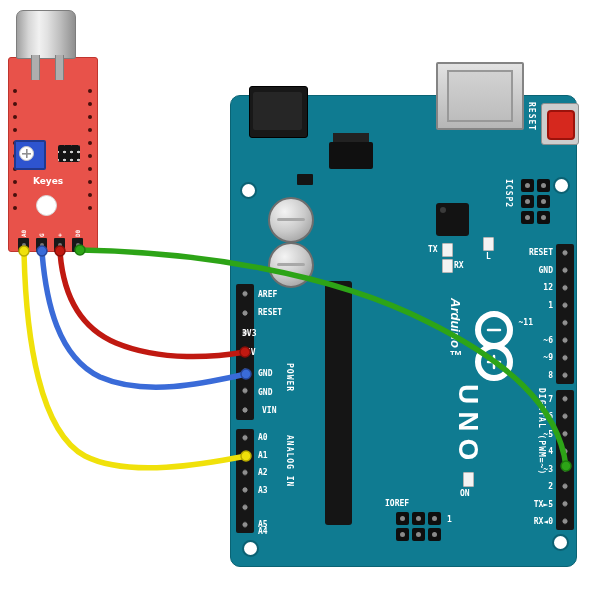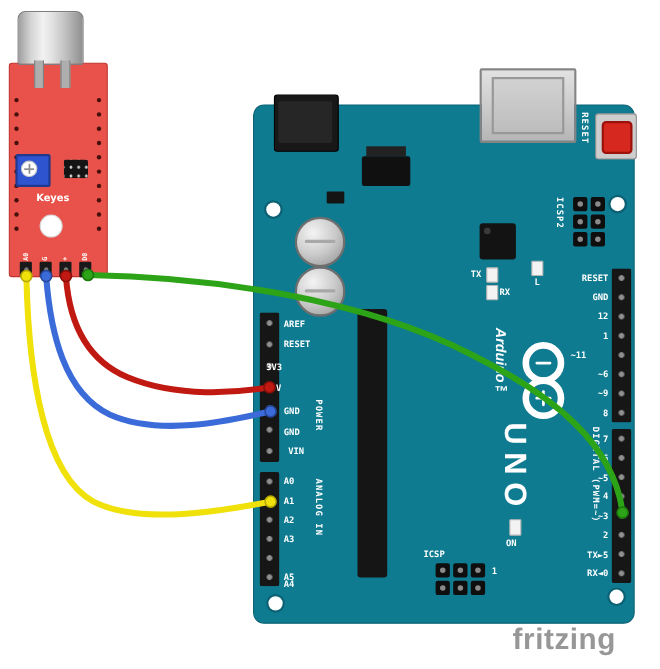--- a/index.html
+++ b/index.html
@@ -163,21 +163,21 @@
     <div class="pin-label" style="left:262px;top:406px">VIN</div>
     <div class="vlabel" style="left:285px;top:363px;height:52px">POWER</div>
     <div class="pin-label" style="left:258px;top:433px">A0</div>
     <div class="pin-label" style="left:258px;top:451px">A1</div>
     <div class="pin-label" style="left:258px;top:468px">A2</div>
     <div class="pin-label" style="left:258px;top:486px">A3</div>
     <div class="pin-label" style="left:258px;top:527px">A4</div>
     <div class="pin-label" style="left:258px;top:520px">A5</div>
     <div class="vlabel" style="left:285px;top:435px;height:92px">ANALOG IN</div>
 
-    <div class="pin-label" style="left:385px;top:499px">ICSP</div>
+    <div class="pin-label" style="left:385px;top:499px">IOREF</div>
     <div class="icsp" style="left:396px;top:512px;grid-template-columns:13px 13px 13px">
       <div class="p"></div>
         <div class="p"></div>
         <div class="p"></div>
       <div class="p"></div>
         <div class="p"></div>
         <div class="p"></div>
     </div>
     <div class="pin-label" style="left:447px;top:515px">1</div>
   </div>
@@ -225,14 +225,13 @@
     <circle cx="24" cy="251" r="5" stroke-width="1.5" fill="#f0e10a" stroke="#b8ab00"></circle>
     <circle cx="246" cy="456" r="5" stroke-width="1.5" fill="#f0e10a" stroke="#b8ab00"></circle>
     <circle cx="42" cy="251" r="5" stroke-width="1.5" fill="#3a6bd8" stroke="#27489c"></circle>
     <circle cx="246" cy="374" r="5" stroke-width="1.5" fill="#3a6bd8" stroke="#27489c"></circle>
     <circle cx="60" cy="251" r="5" stroke-width="1.5" fill="#c01911" stroke="#8a0f09"></circle>
     <circle cx="245" cy="352" r="5" stroke-width="1.5" fill="#c01911" stroke="#8a0f09"></circle>
     <circle cx="80" cy="250" r="5" stroke-width="1.5" fill="#2da417" stroke="#1d7a0e"></circle>
     <circle cx="566" cy="466" r="5" stroke-width="1.5" fill="#2da417" stroke="#1d7a0e"></circle>
   </svg>
 
-  <div class="wordmark">fritzing</div>
 </div>
 
 </body></html>

